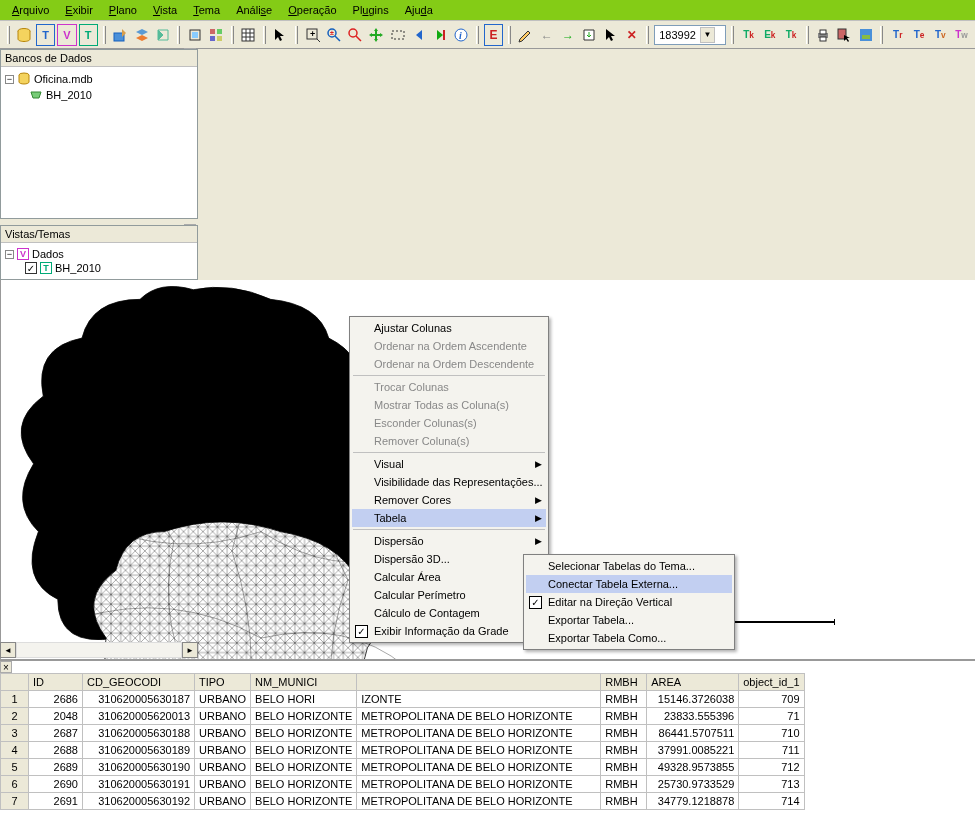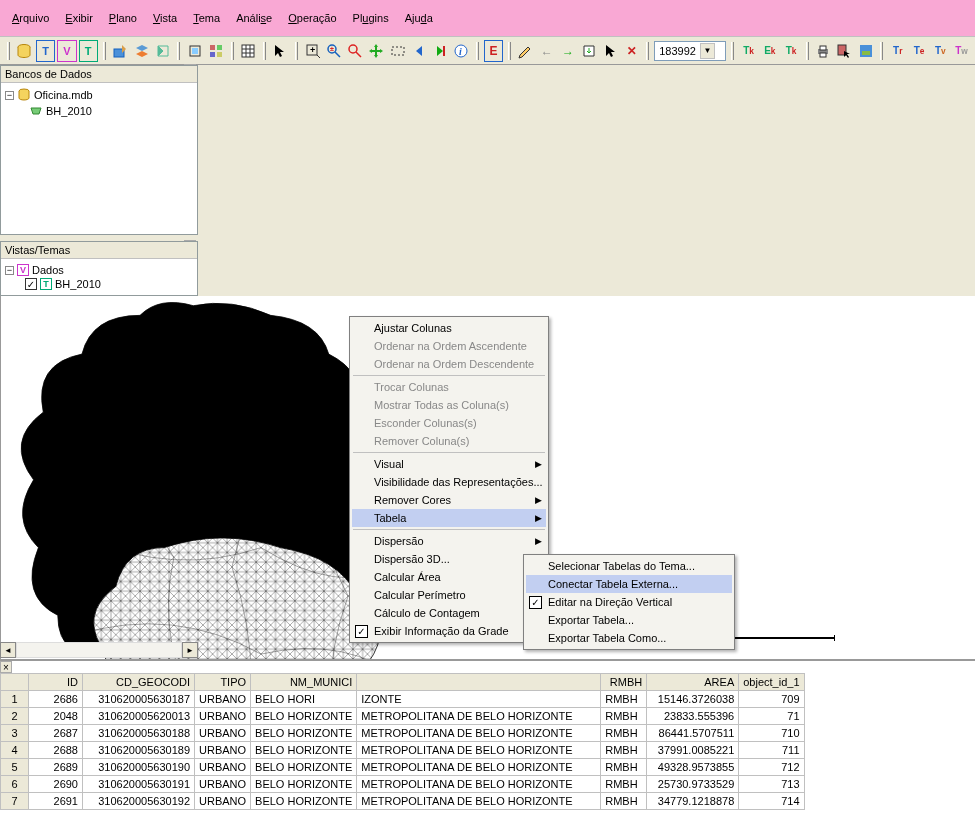--- a/index.html
+++ b/index.html
@@ -10,22 +10,22 @@
     background: #ece9d8;
     width: 975px;
     height: 817px;
     overflow: hidden;
     position: relative;
     color: #000;
   }
   .menubar {
     display: flex;
     gap: 0;
-    padding: 18px 4px;
-    background: #f9a8d4;
+    padding: 10px 4px;
+    background: #84cc16;
     border-bottom: 1px solid #c0c0c0;
     height: 20px;
     align-items: center;
   }
   .menubar .mitem {
     padding: 2px 8px;
     cursor: default;
   }
   .menubar .mitem u { text-decoration: underline; }
   .toolbar {
@@ -208,21 +208,21 @@
     border: 1px solid #c0c0c0;
     padding: 2px 4px;
     text-align: left;
     overflow: hidden;
     white-space: nowrap;
     height: 17px;
   }
   table.data th {
     background: #ece9d8;
     font-weight: normal;
-    text-align: right;
+    text-align: left;
   }
   table.data td.rownum {
     background: #ece9d8;
     text-align: center;
     width: 28px;
   }
   table.data td.num { text-align: right; }
   .col-rowh { width: 28px; }
   .col-id { width: 54px; }
   .col-geo { width: 112px; }

